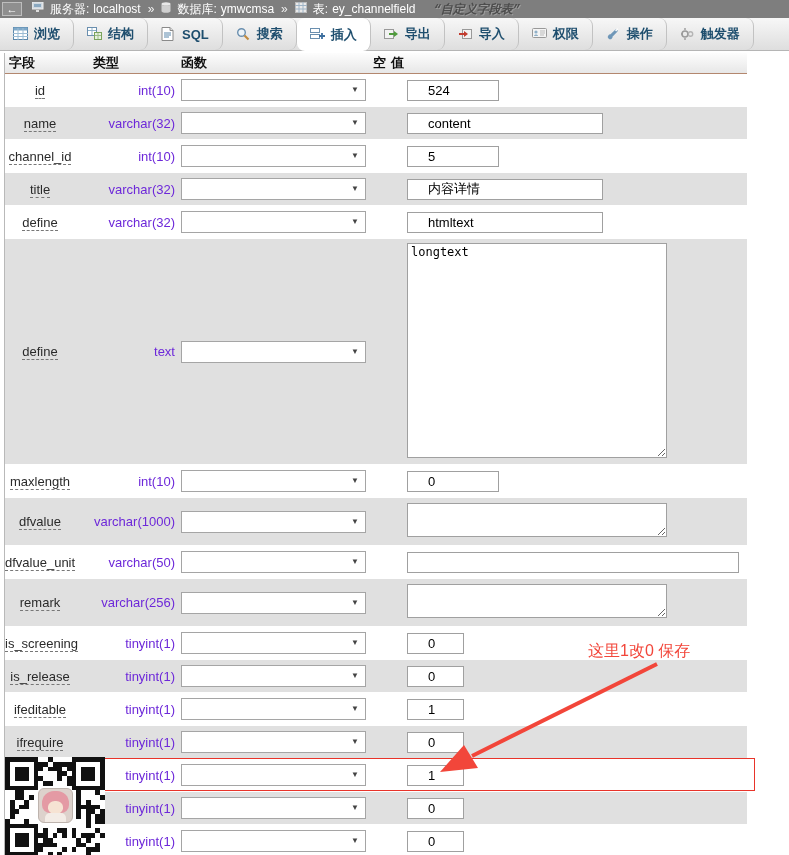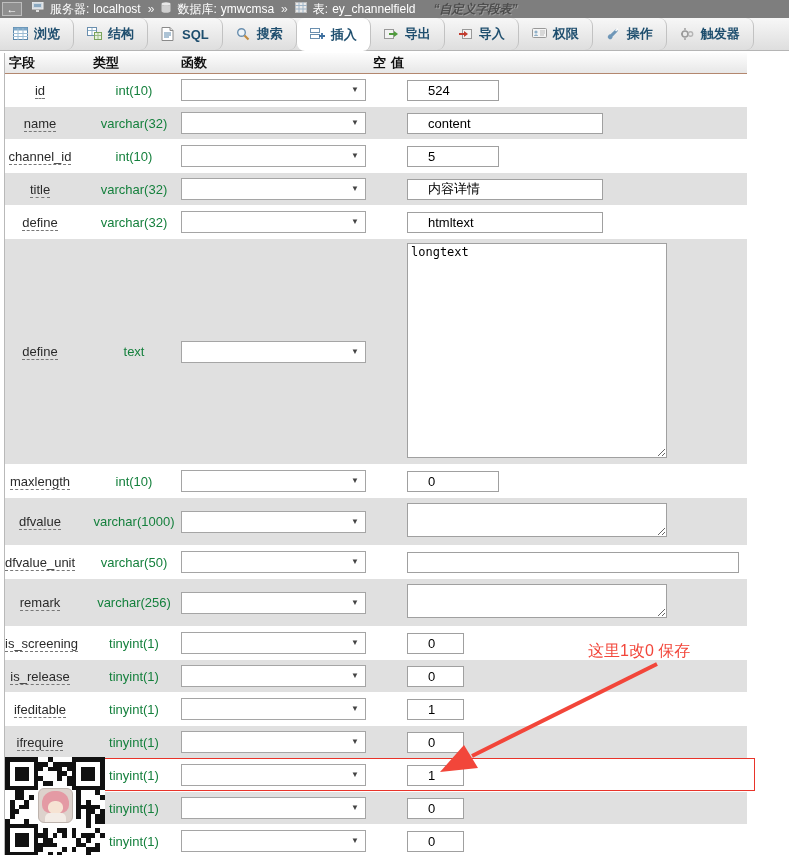--- a/index.html
+++ b/index.html
@@ -18,20 +18,21 @@
     width:20px;height:14px;margin-left:2px;margin-right:10px;
     background:#8f8f8f;border:1px solid #bdbdbd;color:#fff;
     font-size:11px;line-height:13px;text-align:center;cursor:pointer;box-sizing:border-box;
   }
   .crumb{display:flex;align-items:center;gap:4px;}
   .crumb .sep{margin:0 3px;color:#f0f0f0;}
   .crumb-ic{display:inline-block;margin-right:2px;}
   .tbl-comment{
     margin-left:18px;font-style:italic;font-weight:bold;color:#4d4d4d;
     text-shadow:1px 1px 0 #9d9d9d;
+    font-family:Liberation Mono, monospace;
   }
   
   .tabbar{
     position:absolute;top:18px;left:0;width:789px;height:33px;
     background:linear-gradient(#f7f7f7,#dedede);
     border-bottom:1px solid #b5b5b5;box-sizing:border-box;
     display:flex;align-items:stretch;
   }
   .tab{
     display:flex;align-items:center;gap:6px;padding:0 13px;
@@ -62,21 +63,21 @@
   .hc-value{flex:1;padding-left:4px;}
   .row{
     display:flex;align-items:center;height:33px;box-sizing:border-box;
     border-bottom:1px solid #fff;font-size:13px;
   }
   .row:nth-child(even){background:#e0e0e0;}
   .row.h-small{height:48px;}
   .row.h-large{height:226px;}
   .cell{box-sizing:border-box;}
   .c-field{width:88px;text-align:center;padding-right:18px;}
-  .c-type{width:82px;text-align:center;color:#15803d;}
+  .c-type{width:82px;text-align:right;color:#6d28d9;}
   .c-func{width:198px;}
   .c-null{width:14px;}
   .c-value{flex:1;padding-left:20px;}
   .field-link{
     color:#2a2a2a;text-decoration:none;border-bottom:1px dashed #777;cursor:pointer;
   }
   .select-wrap{position:relative;display:inline-block;margin-left:6px;}
   .select-wrap select{
     -webkit-appearance:none;appearance:none;
     width:185px;height:22px;border:1px solid #a5a5a5;background:#fff;

